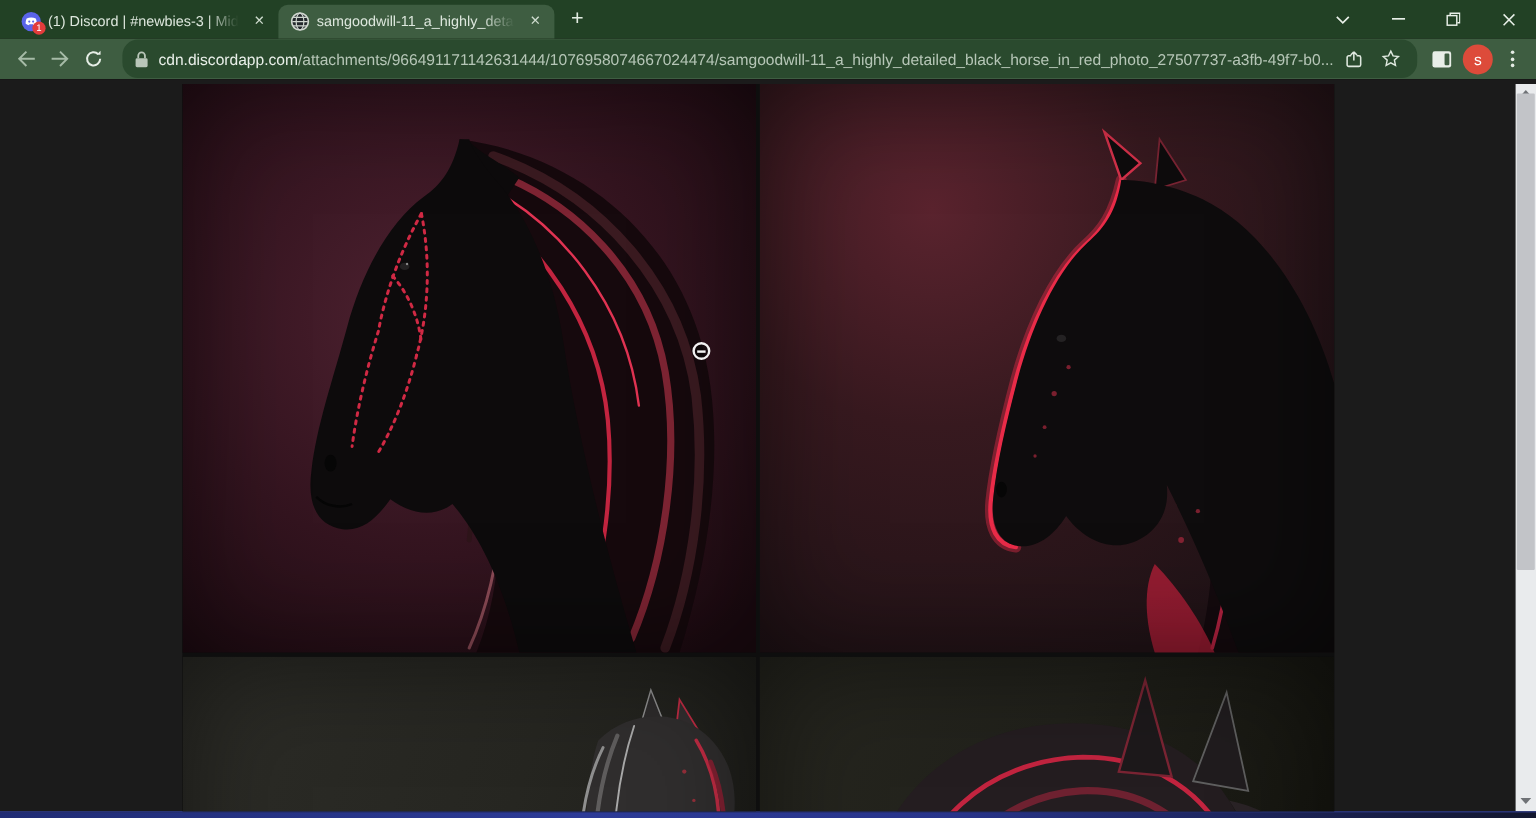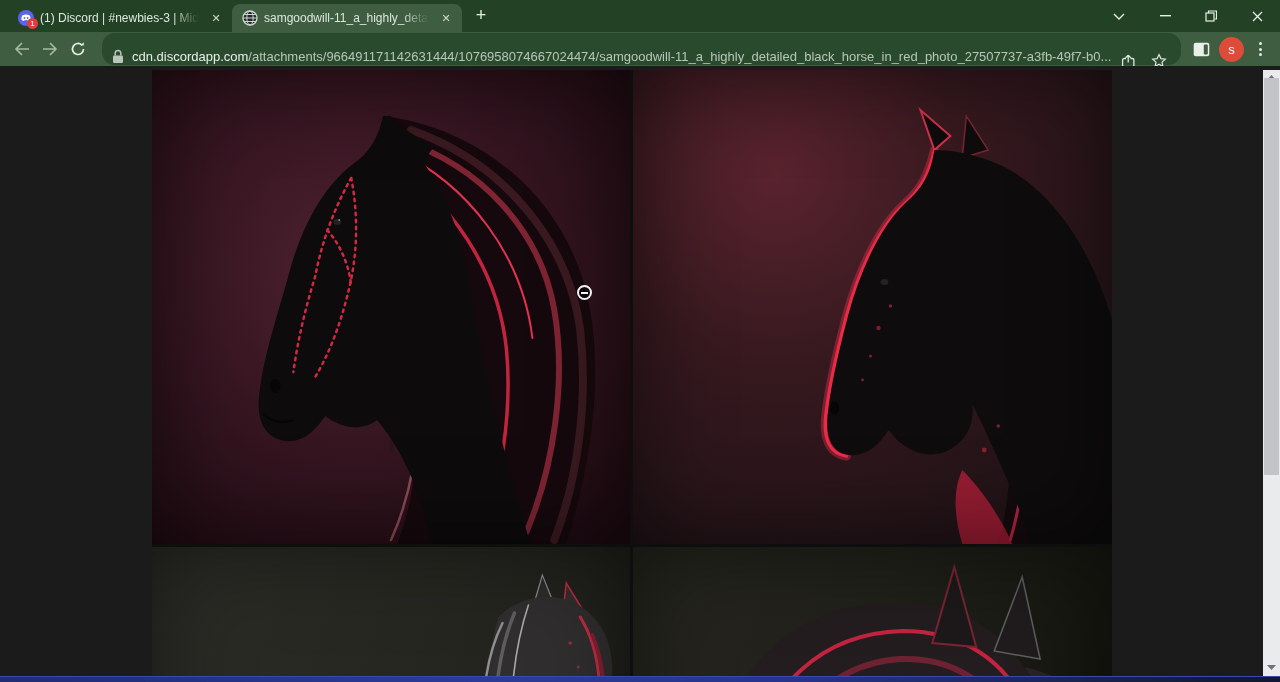--- a/index.html
+++ b/index.html
@@ -23,21 +23,21 @@
   .fav-badge { position:absolute; right:-4px; bottom:-3px; min-width:11px; height:11px; background:#e23c3c; border-radius:6px;
                color:#fff; font-size:8px; line-height:11px; text-align:center; padding:0 2px; }
   .newtab { width:26px; height:26px; margin:0 0 3px 6px; border-radius:50%; color:#e2ece2; font-size:18px; line-height:25px; text-align:center; }
   .win-controls { position:absolute; right:0; top:0; height:32px; display:flex; }
   .win-btn { width:46px; height:32px; display:flex; align-items:center; justify-content:center; color:#e8efe8; font-size:13px; }
   .win-btn svg { display:block; }
 
   
   .toolbar { height:34px; background:#3e5d41; display:flex; align-items:center; padding:0 8px; flex:none; }
   .nav-btn { width:28px; height:28px; border-radius:50%; display:flex; align-items:center; justify-content:center; flex:none; }
-  .omnibox { flex:1; height:26px; background:#2a4a2e; border-radius:13px; margin:0 6px 0 10px; display:flex; align-items:flex-start; padding:16px 10px; min-width:0; }
+  .omnibox { flex:1; height:26px; background:#2a4a2e; border-radius:13px; margin:0 6px 0 10px; display:flex; align-items:center; padding:16px 10px; min-width:0; }
   .url-text { flex:1; font-size:13px; white-space:nowrap; overflow:hidden; margin-left:8px; color:#b6c6b7; }
   .url-text .domain { color:#e9efe9; }
   .omni-icon { width:24px; height:24px; display:flex; align-items:center; justify-content:center; flex:none; margin-left:6px; }
   .avatar { width:25px; height:25px; border-radius:50%; background:#dd4b3a; color:#fff; font-size:13px; display:flex; align-items:center; justify-content:center; margin:0 4px; flex:none; }
   .kebab { width:24px; height:24px; display:flex; flex-direction:column; align-items:center; justify-content:center; gap:2.5px; flex:none; }
   .kebab i { width:3px; height:3px; border-radius:50%; background:#e4ebe4; }
 
   
   .content { position:relative; flex:1; background:#1b1b1b; overflow:hidden; }
   .photo-grid { position:absolute; left:152px; top:4px; width:960px; height:971px;

